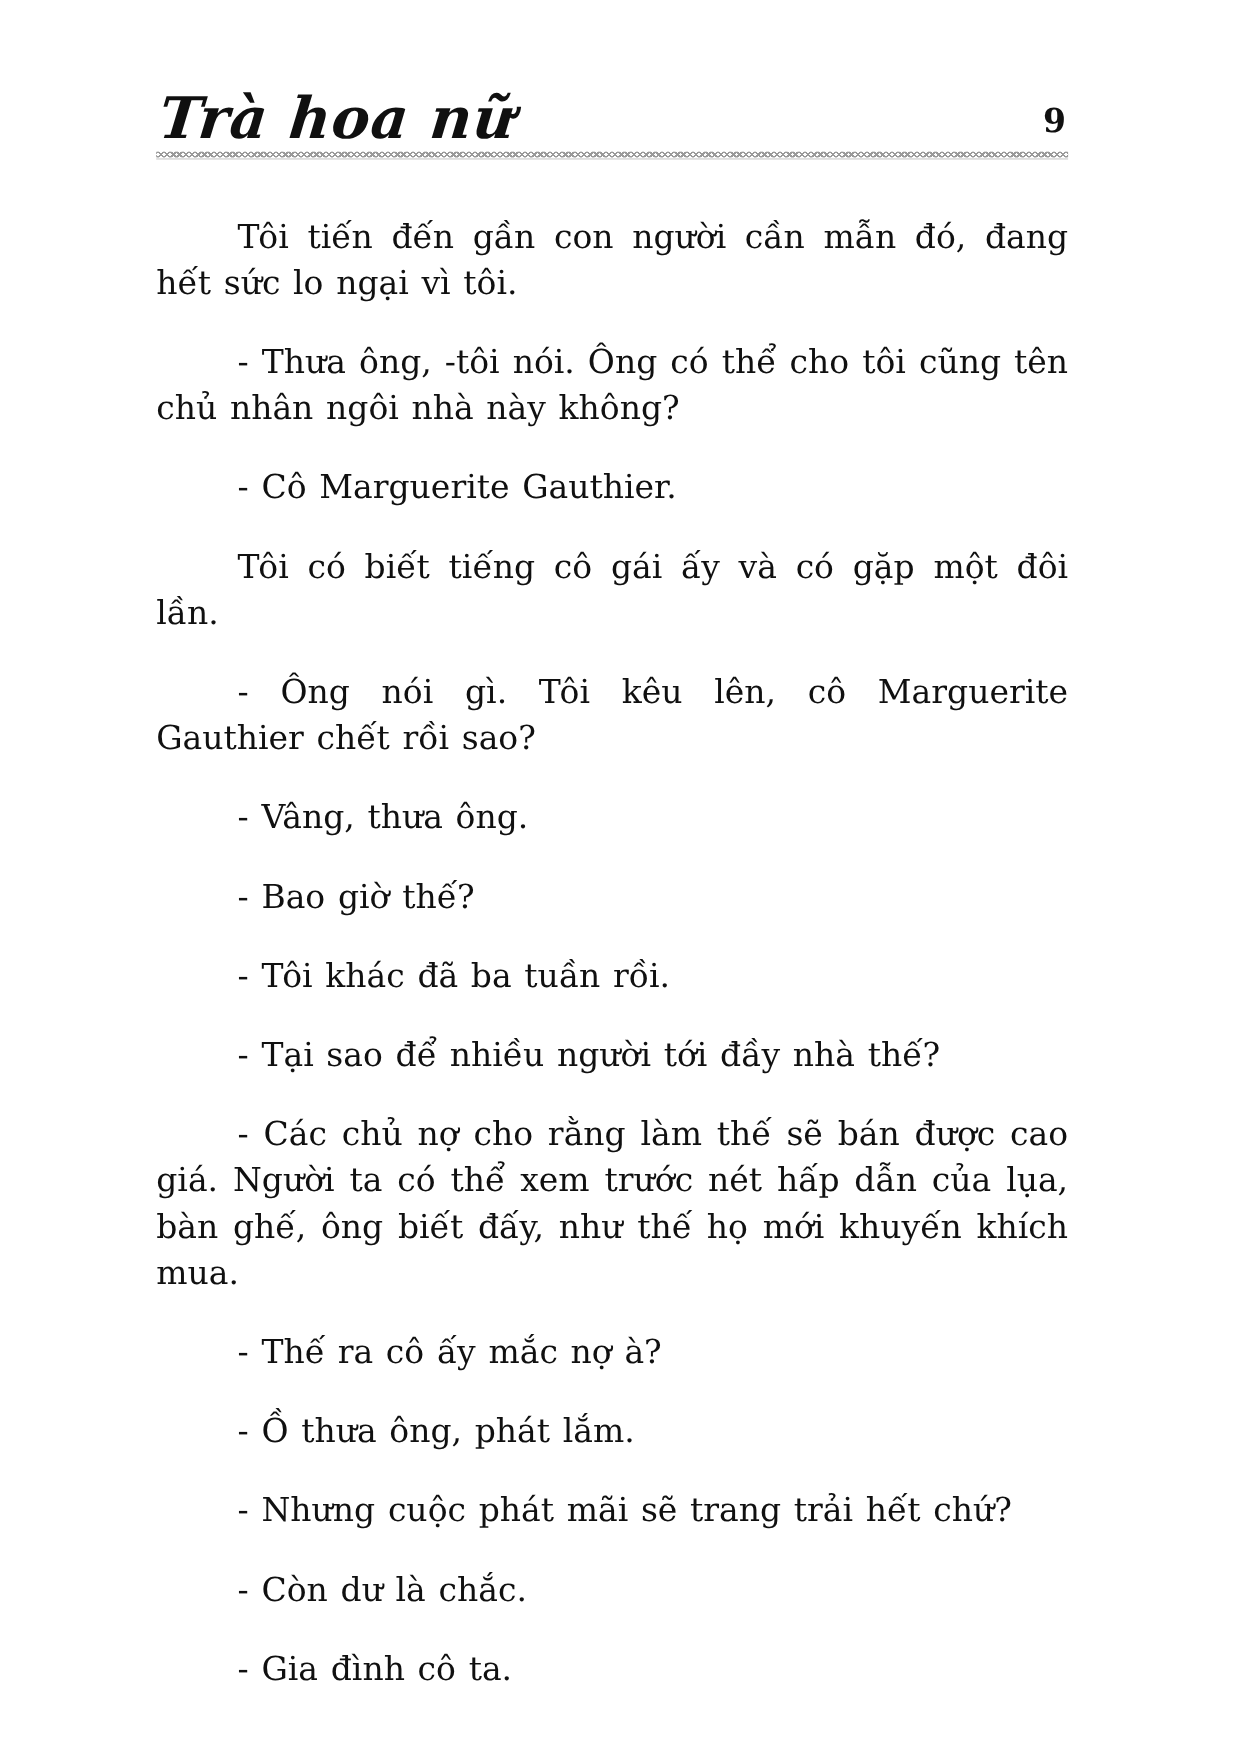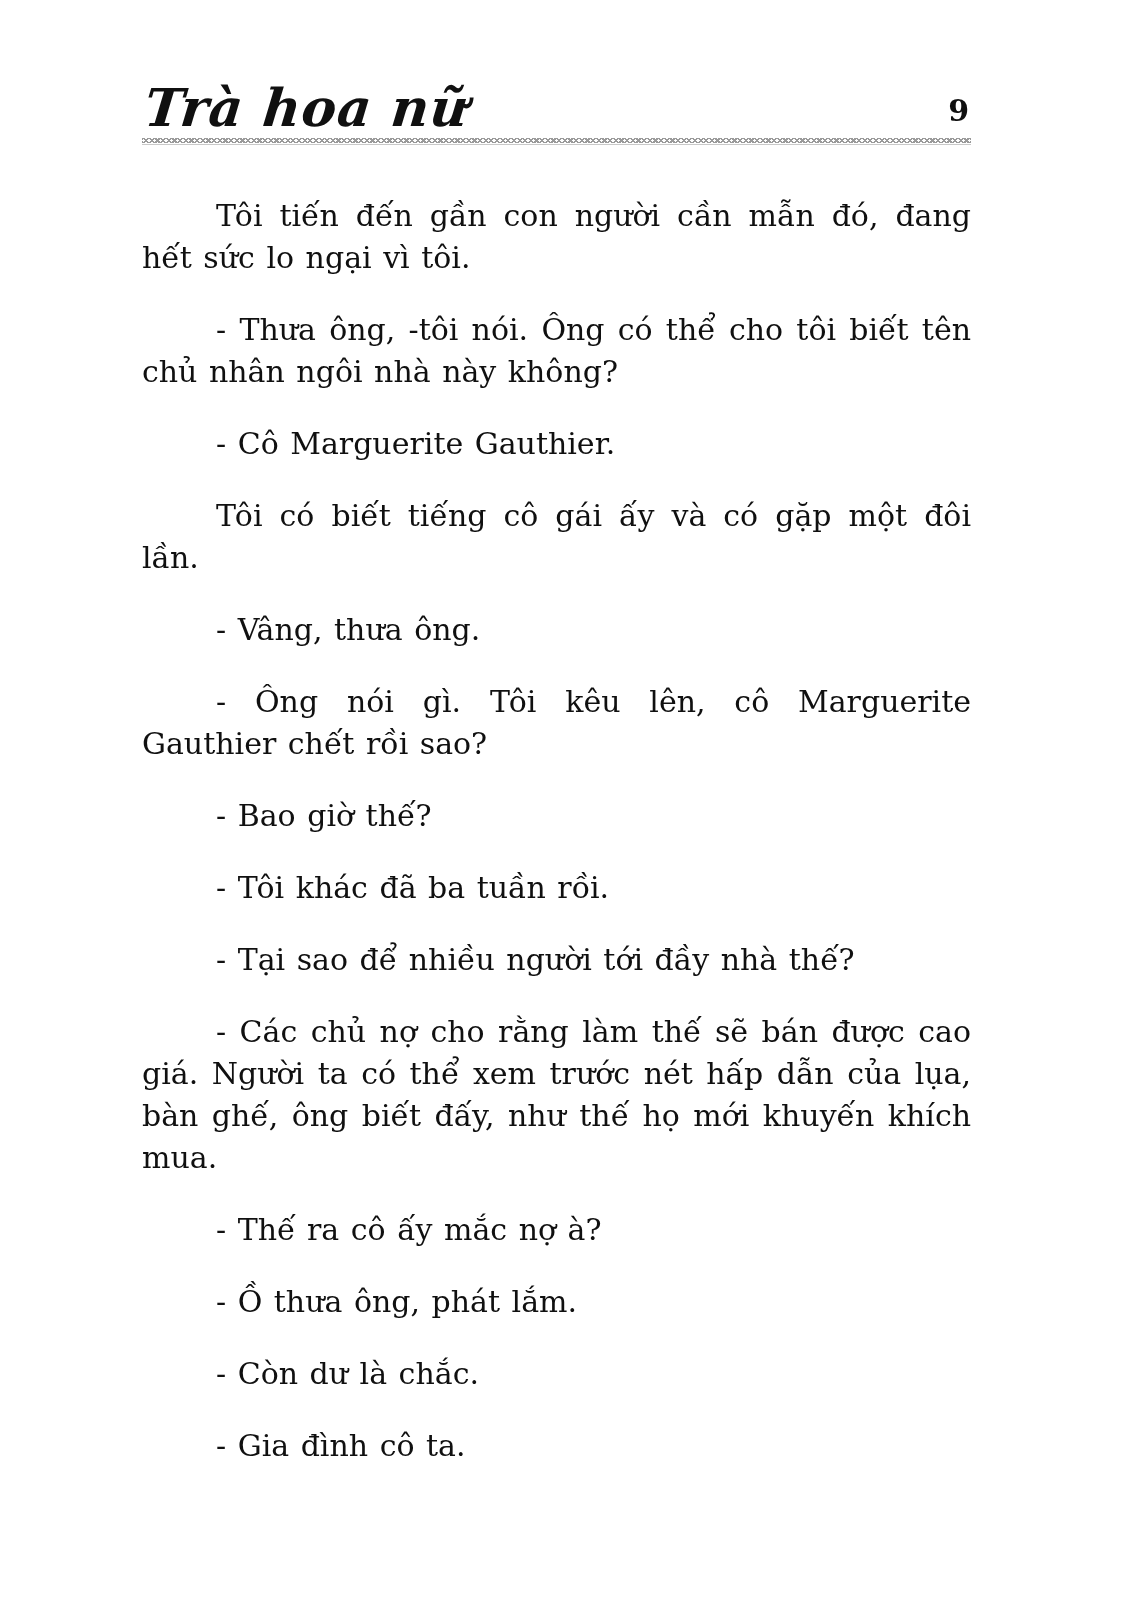--- a/index.html
+++ b/index.html
@@ -77,29 +77,30 @@
 
     <div class="running-header">
       <div class="book-title">Trà hoa nữ</div>
       <div class="page-number">9</div>
     </div>
 
     <div class="ornamental-rule"></div>
 
     <div class="body-text">
       <p>Tôi tiến đến gần con người cần mẫn đó, đang hết sức lo ngại vì tôi.</p>
-      <p>- Thưa ông, -tôi nói. Ông có thể cho tôi biết tên chủ nhân ngôi nhà này không?</p>
+      <p>- Thưa ông, -tôi nói. Ông có thể cho tôi cũng tên chủ nhân ngôi nhà này không?</p>
       <p>- Cô Marguerite Gauthier.</p>
       <p>Tôi có biết tiếng cô gái ấy và có gặp một đôi lần.</p>
+      <p>- Ông nói gì. Tôi kêu lên, cô Marguerite Gauthier chết rồi sao?</p>
       <p>- Vâng, thưa ông.</p>
-      <p>- Ông nói gì. Tôi kêu lên, cô Marguerite Gauthier chết rồi sao?</p>
       <p>- Bao giờ thế?</p>
       <p>- Tôi khác đã ba tuần rồi.</p>
       <p>- Tại sao để nhiều người tới đầy nhà thế?</p>
       <p>- Các chủ nợ cho rằng làm thế sẽ bán được cao giá. Người ta có thể xem trước nét hấp dẫn của lụa, bàn ghế, ông biết đấy, như thế họ mới khuyến khích mua.</p>
       <p>- Thế ra cô ấy mắc nợ à?</p>
       <p>- Ồ thưa ông, phát lắm.</p>
+      <p>- Nhưng cuộc phát mãi sẽ trang trải hết chứ?</p>
       <p>- Còn dư là chắc.</p>
       <p>- Gia đình cô ta.</p>
     </div>
 
   </div>
 </div>
 
 </body></html>

